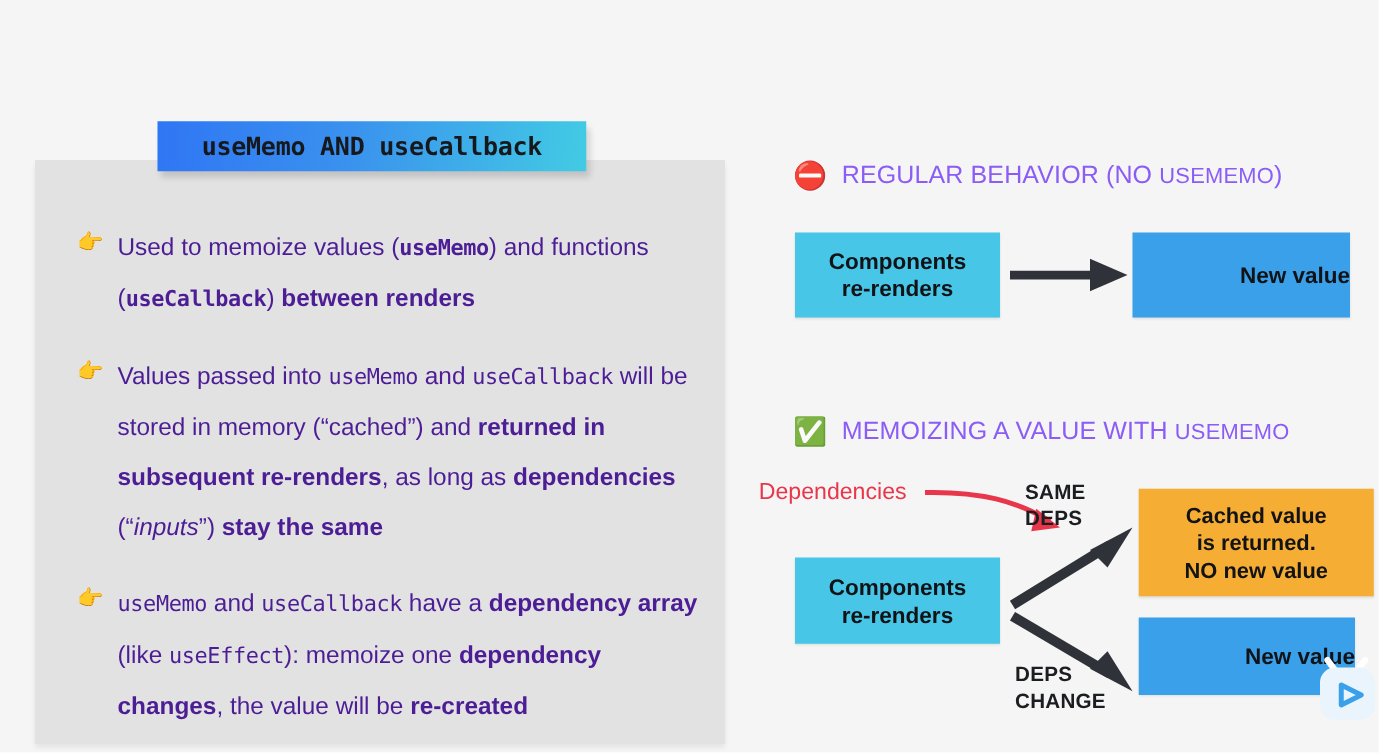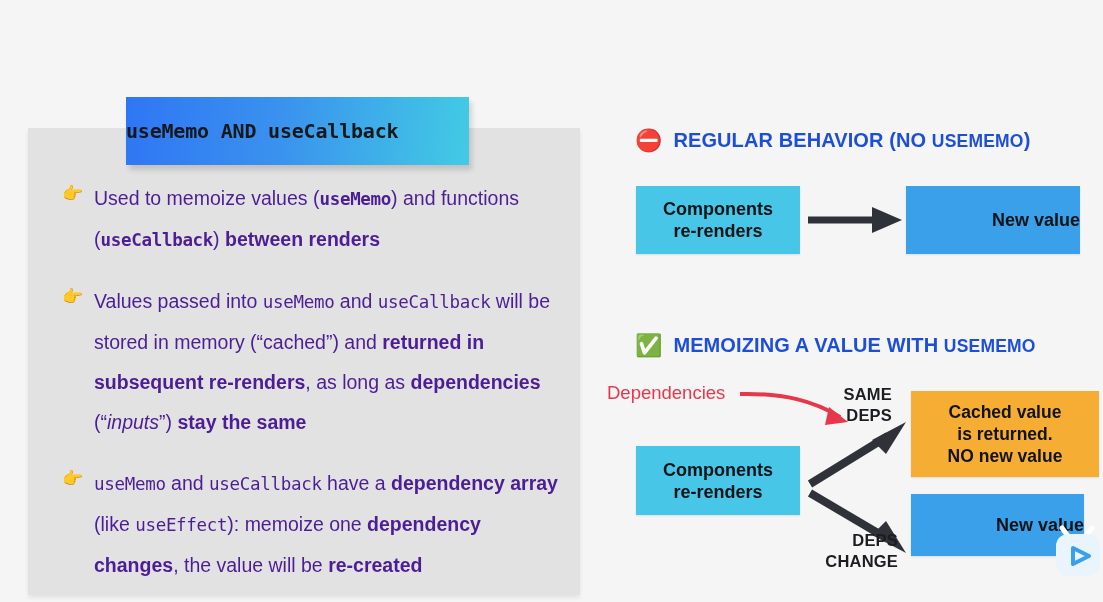--- a/index.html
+++ b/index.html
@@ -51,24 +51,24 @@
   #left-panel {
     position: absolute;
     left: 28px; top: 128px;
     width: 552px; height: 467px;
     background: #e2e2e2;
     box-shadow: 0 3px 4px rgba(0,0,0,0.07);
   }
   #badge {
     position: absolute;
     left: 126px; top: 97px;
-    width: 343px; height: 68px;
+    width: 343px; height: 40px;
     background: linear-gradient(95deg, #2f76f4 0%, #3a92ee 45%, #42cbe4 100%);
     box-shadow: 3px 5px 5px rgba(0,0,0,0.14);
-    display: flex; align-items: center; 
+    display: flex; align-items: center; justify-content: center;
   }
   #badge .badge-text {
     color: #16181c;
     font-size: 20px;
     font-weight: bold;
     font-family: "DejaVu Sans Mono", "Liberation Mono", monospace;
     letter-spacing: -0.2px;
     white-space: nowrap;
   }
 
@@ -113,23 +113,23 @@
     align-items: center;
     white-space: nowrap;
   }
   .section-head .sec-icon {
     font-size: 22px;
     line-height: 22px;
     margin-right: 11px;
     display: inline-block;
   }
   .section-head .sec-title {
-    color: #1d4ed8;
+    color: #8b5cf6;
     font-size: 20px;
-    font-weight: bold;
+    font-weight: normal;
     letter-spacing: 0.1px;
   }
   .section-head .sec-title .small-caps {
     font-size: 17.5px;
     letter-spacing: 0.2px;
   }
 
   #head-regular { left: 635px; top: 129px; }
   #head-memoize { left: 635px; top: 334px; }
 
@@ -163,21 +163,21 @@
     font-size: 18.5px;
     font-weight: normal;
     white-space: nowrap;
   }
   .edge-label {
     position: absolute;
     color: #1b1d21;
     font-weight: bold;
     font-size: 16.5px;
     line-height: 21px;
-    text-align: right;
+    text-align: left;
     white-space: pre-line;
     letter-spacing: 0.2px;
   }
   #label-same  { left: 820px; top: 384px; width: 72px; }
   #label-change{ left: 812px; top: 530px; width: 86px; }
 
   
   #play-widget {
     position: absolute;
     left: 1052px; top: 524px;

